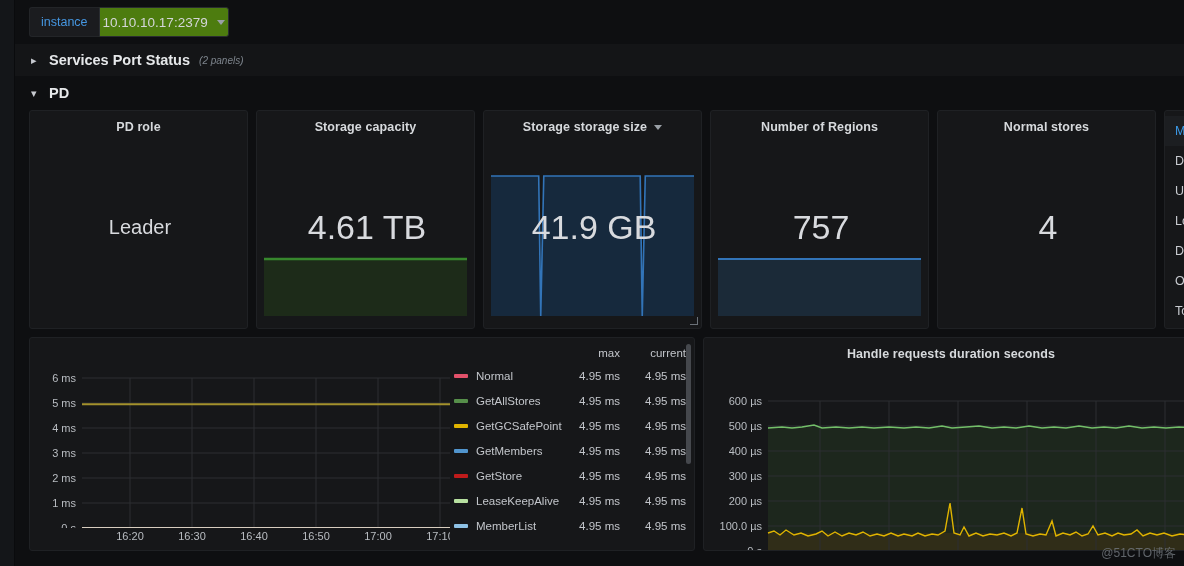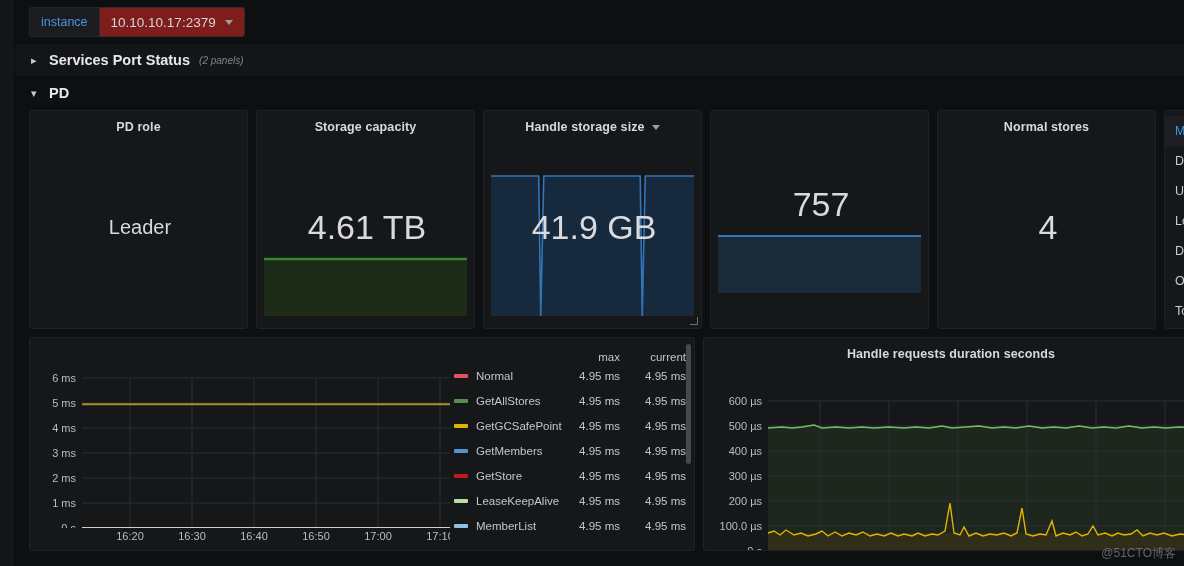--- a/index.html
+++ b/index.html
@@ -17,22 +17,22 @@
 
   
   .varbar { height: 44px; display: flex; align-items: center; padding: 0 0 0 14px; gap: 0; }
   .var-group { display: flex; align-items: stretch; height: 30px; }
   .var-label {
     display: flex; align-items: center; padding: 0 11px;
     background: #1b1c1f; color: #4596e0; font-size: 12.5px;
     border: 1px solid #232528; border-right: none; border-radius: 3px 0 0 3px;
   }
   .var-value {
-    display: flex; align-items: center; gap: 9px; padding: 0 11px;
-    background: #7f1d1d; color: #d4d6d9; font-size: 13.5px;
+    display: flex; align-items: center; gap: 9px; padding: 0 3px;
+    background: #4d7c0f; color: #d4d6d9; font-size: 13.5px;
     border: 1px solid #2a2d31; border-radius: 0 3px 3px 0; min-width: 110px;
   }
   .caret-d { width: 0; height: 0; border-left: 4px solid transparent; border-right: 4px solid transparent; border-top: 5px solid #9aa0a6; }
 
   
   .row-head {
     height: 32px; display: flex; align-items: center; gap: 9px;
     padding-left: 16px; background: #141517; margin: 0 0 0 0;
   }
   .row-head.open { background: transparent; height: 34px; }
@@ -75,21 +75,21 @@
   
   .graph-row { display: flex; gap: 8px; padding: 8px 0 0 14px; height: 222px; }
   .graph-panel { flex: none; display: flex; flex-direction: column; }
   .gp-left { width: 666px; }
   .gp-right { width: 496px; }
   .graph-area { flex: 1; display: flex; position: relative; }
   .plot { position: relative; }
   .plot svg { display: block; }
 
   .legend-table { flex: 1; position: relative; overflow: hidden; padding-top: 4px; }
-  .lg-head { display: flex; font-size: 11.5px; color: #3c9ae8; height: 21px; align-items: flex-end; }
+  .lg-head { display: flex; font-size: 11.5px; color: #3c9ae8; height: 21px; align-items: center; }
   .lg-row { display: flex; align-items: center; height: 25px; font-size: 11.5px; color: #c3c6cb; }
   .lg-swatch-cell { width: 26px; flex: none; display: flex; align-items: center; padding-left: 4px; }
   .swatch { width: 14px; height: 4px; border-radius: 1px; display: block; }
   .lg-name { flex: 1; color: #c3c6cb; }
   .lg-num { width: 66px; text-align: right; padding-right: 8px; color: #c3c6cb; }
   .lg-scroll {
     position: absolute; right: 3px; top: 6px; width: 5px; height: 120px;
     background: #45484d; border-radius: 3px;
   }
 
@@ -154,36 +154,37 @@
               <path d="M0,3 L200,3 L200,60 L0,60 Z" fill="#1d2b19"></path>
               <path d="M0,3 L200,3" stroke="#37872d" stroke-width="2.5" fill="none"></path>
             </svg>
           </div>
           <div class="stat-value big">4.61 TB</div>
         </div>
       </div>
 
       <div class="panel stat-panel">
         <div class="title-row">
-          <span class="panel-title">Handle storage size</span>
+          <span class="panel-title">Storage storage size</span>
           <span class="caret-d"></span>
         </div>
         <div class="stat-body">
           <div class="spark" style="top:38px; height:144px;">
             <svg viewBox="0 0 200 144" preserveAspectRatio="none">
               <path d="M0,4 L47,4 L49,144 L52,4 L147,4 L149,144 L152,4 L200,4 L200,144 L0,144 Z" fill="#16293d"></path>
               <path d="M0,4 L47,4 L49,144 L52,4 L147,4 L149,144 L152,4 L200,4" stroke="#3274b8" stroke-width="1.6" fill="none"></path>
             </svg>
           </div>
           <div class="stat-value big">41.9 GB</div>
         </div>
         <div class="resize-handle"></div>
       </div>
 
       <div class="panel stat-panel">
+        <div class="panel-title">Number of Regions</div>
         <div class="stat-body">
           <div class="spark" style="top:122px; height:60px;">
             <svg viewBox="0 0 200 60" preserveAspectRatio="none">
               <path d="M0,3 L200,3 L200,60 L0,60 Z" fill="#1b2a38"></path>
               <path d="M0,3 L200,3" stroke="#3274b8" stroke-width="2.2" fill="none"></path>
             </svg>
           </div>
           <div class="stat-value big">757</div>
         </div>
       </div>

